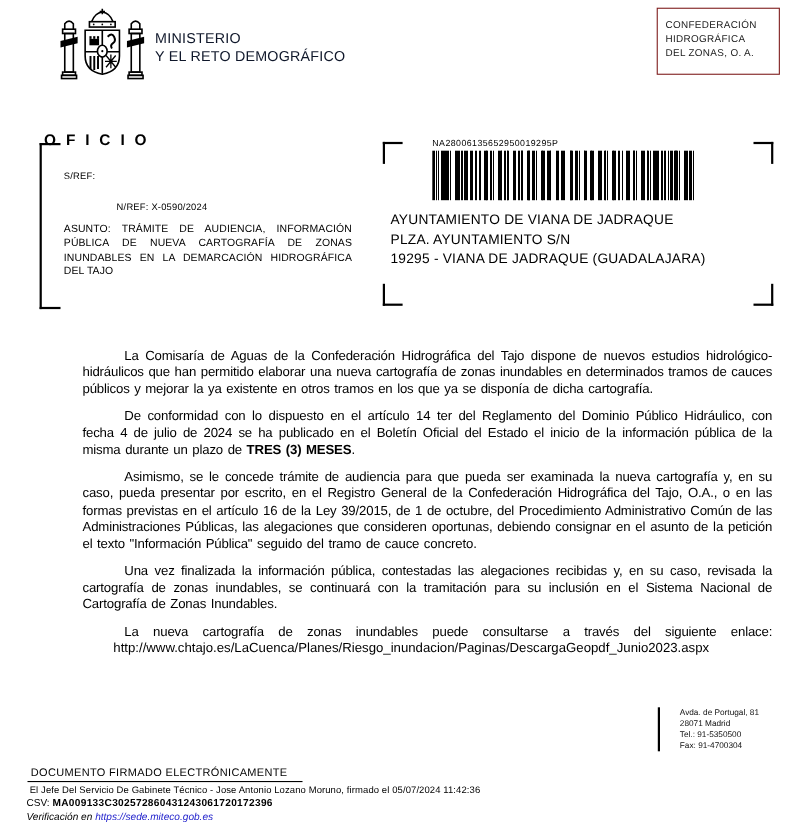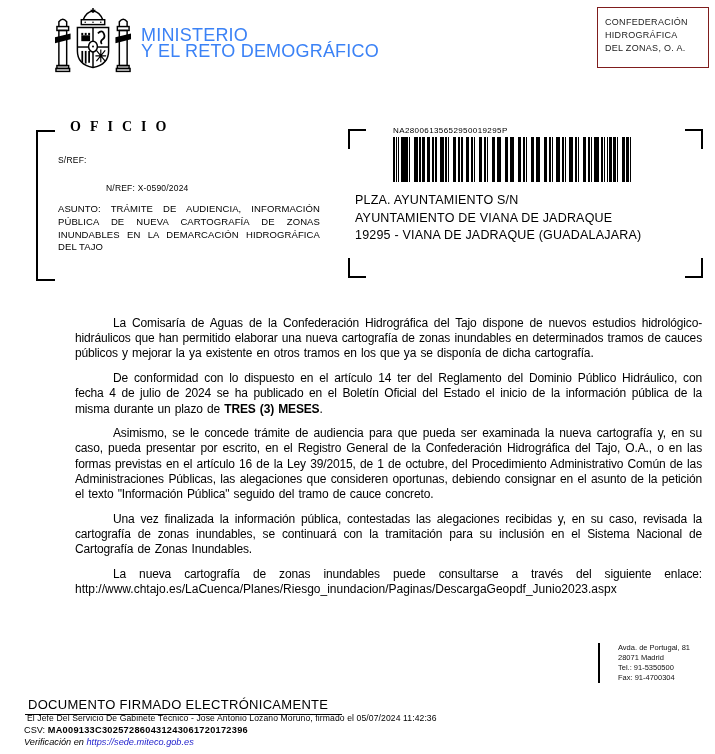--- a/index.html
+++ b/index.html
@@ -3,56 +3,56 @@
 <meta charset="utf-8">
 <style>
   * { margin:0; padding:0; box-sizing:border-box; }
   html,body { background:#ffffff; }
   .page {
     position:relative; width:715px; height:754px; background:#fff;
     font-family:"Liberation Sans", sans-serif; color:#000; overflow:hidden;
   }
   
   .coa { position:absolute; left:54px; top:7px; }
-  .ministry { position:absolute; left:141px; top:27px; font-size:18px; line-height:16px; letter-spacing:.2px; color:#3b82f6; }
+  .ministry { position:absolute; left:141px; top:27px; font-size:13px; line-height:16px; letter-spacing:.2px; color:#0f172a; }
   .org-box {
     position:absolute; left:597px; top:7px; width:112px; height:61px;
     border:1px solid #7f1d1d; padding:8px 6px 0 7px;
     font-size:9px; line-height:13px; letter-spacing:.3px; color:#222;
   }
   
   .bracket-v   { position:absolute; left:36px; top:130px; width:2px; height:151px; background:#000; }
   .bracket-t   { position:absolute; left:36px; top:130px; width:19px; height:2px; background:#000; }
   .bracket-b   { position:absolute; left:36px; top:279px; width:19px; height:2px; background:#000; }
-  .oficio { position:absolute; left:70px; top:119px; font-size:14px; font-weight:bold; letter-spacing:9px;font-family:Liberation Serif, serif; }
+  .oficio { position:absolute; left:40px; top:119px; font-size:14px; font-weight:bold; letter-spacing:9px; }
   .sref   { position:absolute; left:58px; top:155px; font-size:8.5px; letter-spacing:.2px; }
   .nref   { position:absolute; left:58px; top:183px; font-size:8.5px; letter-spacing:.2px;padding-left:48px; }
   .asunto { position:absolute; left:58px; top:203px; width:262px; font-size:9.5px; line-height:12.8px; text-align:justify; letter-spacing:.1px; }
   
   .corner { position:absolute; width:18px; height:20px; }
   .corner.tl { left:348px; top:129px; border-top:2px solid #000; border-left:2px solid #000; }
   .corner.tr { left:685px; top:129px; border-top:2px solid #000; border-right:2px solid #000; }
   .corner.bl { left:348px; top:258px; border-bottom:2px solid #000; border-left:2px solid #000; }
   .corner.br { left:685px; top:258px; border-bottom:2px solid #000; border-right:2px solid #000; }
   .barcode-num { position:absolute; left:393px; top:126px; width:238px; text-align:left; font-size:8px; letter-spacing:.4px; }
   .barcode {
     position:absolute; left:393px; top:137px; width:238px; height:45px;
     background-image:
       repeating-linear-gradient(90deg, #000 0 2px, transparent 2px 3px, #000 3px 4px, transparent 4px 8px, #000 8px 11px, transparent 11px 13px),
       repeating-linear-gradient(90deg, transparent 0 5px, #000 5px 6px, transparent 6px 11px, #000 11px 13px, transparent 13px 19px);
   }
   .addr { position:absolute; left:355px; top:192px; font-size:12.5px; line-height:17.5px; letter-spacing:.2px; }
   
   .body { position:absolute; left:75px; top:316px; width:627px; font-size:12px; line-height:15.2px; text-align:justify; letter-spacing:-.15px; word-spacing:1px; }
   .body p { text-indent:38px; margin-bottom:9.5px; }
-  .body .url { letter-spacing:0; }
+  .body .url { letter-spacing:0;margin-left:28px; }
   
   .contact { position:absolute; left:598px; top:643px; border-left:2px solid #000; padding-left:18px; font-size:7.5px; line-height:10px; color:#111; }
   
-  .f-title { position:absolute; left:25px; top:697px; font-size:13px; letter-spacing:.3px; border-bottom:1px solid #000; padding:0 14px 2px 3px; }
+  .f-title { position:absolute; left:25px; top:697px; font-size:10px; letter-spacing:.3px; border-bottom:1px solid #000; padding:0 14px 2px 3px; }
   .f-signer { position:absolute; left:27px; top:713px; font-size:8.6px; letter-spacing:.1px; }
   .f-csv { position:absolute; left:24px; top:725px; font-size:9.2px; }
   .f-csv b { letter-spacing:.3px; }
   .f-verify { position:absolute; left:24px; top:737px; font-size:9.2px; font-style:italic; }
   .f-verify a { color:#2222cc; text-decoration:none; font-style:italic; }
 </style>
 </head>
 <body>
 
 <div class="page">
@@ -137,22 +137,22 @@
 
   <div class="corner tl"></div>
   <div class="corner tr"></div>
   <div class="corner bl"></div>
   <div class="corner br"></div>
 
   <div class="barcode-num">NA28006135652950019295P</div>
   <div class="barcode"></div>
 
   <div class="addr">
+    <div>AYUNTAMIENTO DE VIANA DE JADRAQUE</div>
     <div>PLZA. AYUNTAMIENTO S/N</div>
-    <div>AYUNTAMIENTO DE VIANA DE JADRAQUE</div>
     <div>19295 - VIANA DE JADRAQUE (GUADALAJARA)</div>
   </div>
 
   <div class="body">
     <p>La Comisaría de Aguas de la Confederación Hidrográfica del Tajo dispone de nuevos estudios hidrológico-hidráulicos que han permitido elaborar una nueva cartografía de zonas inundables en determinados tramos de cauces públicos y mejorar la ya existente en otros tramos en los que ya se disponía de dicha cartografía.</p>
     <p><span>De conformidad con lo dispuesto en el artículo 14 ter del Reglamento del Dominio Público Hidráulico, con fecha 4 de julio de 2024 se ha publicado en el Boletín Oficial del Estado el inicio de la información pública de la misma durante un plazo de</span>
       <b>TRES (3) MESES</b><span>.</span></p>
     <p>Asimismo, se le concede trámite de audiencia para que pueda ser examinada la nueva cartografía y, en su caso, pueda presentar por escrito, en el Registro General de la Confederación Hidrográfica del Tajo, O.A., o en las formas previstas en el artículo 16 de la Ley 39/2015, de 1 de octubre, del Procedimiento Administrativo Común de las Administraciones Públicas, las alegaciones que consideren oportunas, debiendo consignar en el asunto de la petición el texto "Información Pública" seguido del tramo de cauce concreto.</p>
     <p>Una vez finalizada la información pública, contestadas las alegaciones recibidas y, en su caso, revisada la cartografía de zonas inundables, se continuará con la tramitación para su inclusión en el Sistema Nacional de Cartografía de Zonas Inundables.</p>
     <p><span>La nueva cartografía de zonas inundables puede consultarse a través del siguiente enlace:</span>

